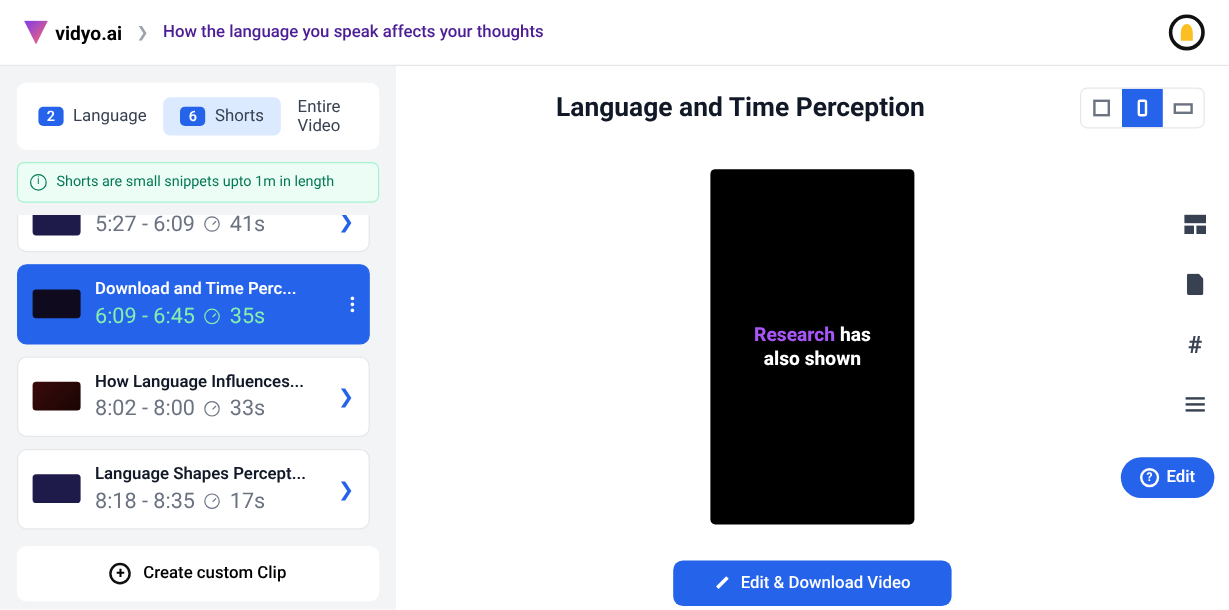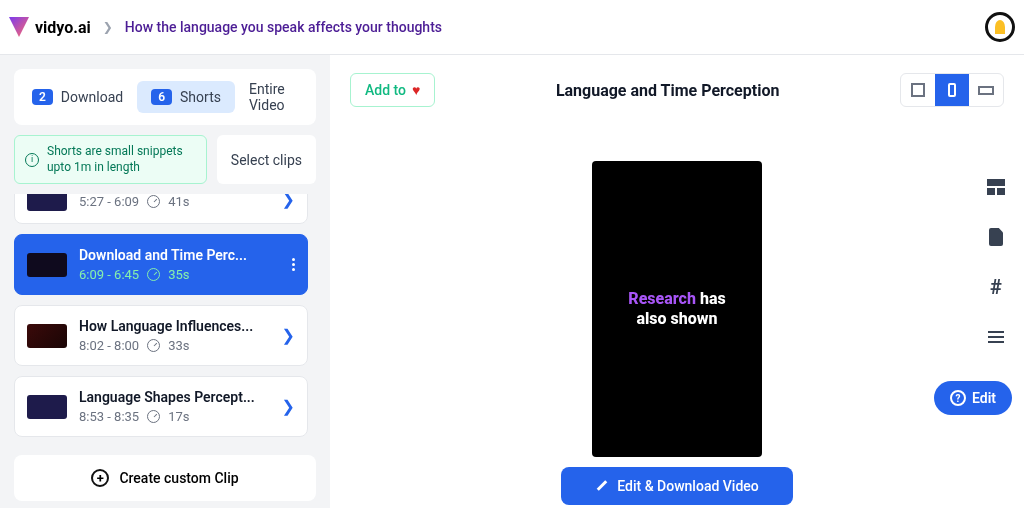--- a/index.html
+++ b/index.html
@@ -1,17 +1,17 @@
 <!DOCTYPE html>
 <html><head>
 <meta charset="utf-8">
 <style>
 *{margin:0;padding:0;box-sizing:border-box;font-family:-apple-system,BlinkMacSystemFont,"Segoe UI",Roboto,sans-serif}
 body{background:#fff;width:1024px;height:508px;overflow:hidden;position:relative}
-.header{display:flex;align-items:center;padding:12px 9px;gap:12px;border-bottom:1px solid #e5e7eb}
+.header{display:flex;align-items:center;padding:12px 20px;gap:12px;border-bottom:1px solid #e5e7eb}
 .logo{display:flex;align-items:center;gap:6px;font-weight:700;font-size:16px}
 .logo-icon{width:20px;height:20px;background:linear-gradient(135deg,#ff6b6b,#7c3aed);clip-path:polygon(50% 0%,100% 100%,0% 100%);transform:rotate(180deg)}
 .chev{color:#9ca3af;font-size:12px}
 .breadcrumb-title{font-size:14px;color:#4c1d95;font-weight:500}
 .avatar-ring{margin-left:auto;width:30px;height:30px;border-radius:50%;border:3px solid #111;display:flex;align-items:center;justify-content:center}
 .avatar-ring::after{content:"";width:10px;height:14px;background:#fbbf24;border-radius:50% 50% 0 0}
 .main{display:flex;height:calc(100% - 48px)}
 .sidebar{width:330px;background:#f3f4f6;padding:14px;display:flex;flex-direction:column;gap:10px}
 .tabs{display:flex;background:#fff;border-radius:8px;padding:4px;align-items:center}
 .tab{padding:8px 14px;border-radius:6px;font-size:14px;cursor:pointer;display:flex;align-items:center;gap:8px;color:#374151}
@@ -28,41 +28,41 @@
 .clips-inner::-webkit-scrollbar-thumb{background:#9ca3af;border-radius:3px}
 .clip{background:#fff;border:1px solid #e5e7eb;border-radius:8px;padding:12px;display:flex;align-items:center;gap:12px;margin-bottom:10px;cursor:pointer}
 .clip.cut{padding-top:0;margin-top:-8px}
 .clip.sel{background:#2563eb;border-color:#2563eb;color:#fff}
 .thumb{width:40px;height:24px;background:#1e1b4b;border-radius:3px;flex-shrink:0;position:relative;overflow:hidden}
 .thumb.dark{background:#0f0a1e}
 .thumb.red{background:linear-gradient(135deg,#3b0a0a,#1a0505)}
 .clip-body{flex:1;min-width:0}
 .clip-title{font-size:14px;font-weight:600;white-space:nowrap;overflow:hidden;text-overflow:ellipsis;color:#111827}
 .clip.sel .clip-title{color:#fff}
-.clip-meta{display:flex;align-items:center;gap:8px;font-size:13px;color:#6b7280;margin-top:4px}
+.clip-meta{display:flex;align-items:center;gap:8px;font-size:18px;color:#6b7280;margin-top:4px}
 .clip.sel .clip-meta{color:#86efac}
 .clock{width:13px;height:13px;border:1.5px solid currentColor;border-radius:50%;position:relative}
 .clock::after{content:"";position:absolute;top:2px;left:50%;width:1px;height:4px;background:currentColor;transform-origin:bottom;transform:translateX(-50%) rotate(45deg)}
 .clip-arrow{color:#2563eb;font-size:16px}
 .dots{display:flex;flex-direction:column;gap:2px}
 .dots span{width:3px;height:3px;background:#fff;border-radius:50%}
 .create-btn{background:#fff;border-radius:8px;padding:14px;display:flex;align-items:center;justify-content:center;gap:10px;font-size:14px;font-weight:500;cursor:pointer}
 .plus-circ{width:18px;height:18px;border:2px solid #111;border-radius:50%;display:flex;align-items:center;justify-content:center;font-size:13px;font-weight:700}
 .content{flex:1;display:flex;flex-direction:column;position:relative;padding:18px 20px 10px}
 .content-top{display:flex;align-items:center;gap:16px;margin-bottom:14px}
 .addto{border:1px solid #a7f3d0;color:#10b981;padding:8px 14px;border-radius:6px;font-size:14px;display:flex;align-items:center;gap:6px;cursor:pointer;font-weight:500}
 .heart{color:#dc2626}
-.content-title{flex:1;text-align:center;font-size:16px;font-weight:700;color:#111827}
+.content-title{flex:1;text-align:center;font-size:22px;font-weight:700;color:#111827}
 .aspect-group{display:flex;border:1px solid #e5e7eb;border-radius:6px;overflow:hidden}
 .asp{width:34px;height:32px;display:flex;align-items:center;justify-content:center;cursor:pointer}
 .asp.sel{background:#2563eb}
 .asp-sq{width:14px;height:14px;border:2px solid #6b7280}
 .asp-vert{width:8px;height:14px;border:2px solid #fff;border-radius:2px}
 .asp-horiz{width:16px;height:9px;border:2px solid #6b7280}
-.preview-wrap{flex:1;display:flex;align-items:flex-end;justify-content:center}
+.preview-wrap{flex:1;display:flex;align-items:center;justify-content:center}
 .preview{width:170px;height:296px;background:#000;border-radius:4px;display:flex;align-items:center;justify-content:center;padding:20px}
 .caption{text-align:center;font-weight:800;font-size:16px;line-height:1.25;color:#fff}
 .caption .hl{color:#a855f7}
 .download-btn{background:#2563eb;color:#fff;padding:11px 34px;border-radius:8px;font-size:14px;font-weight:500;display:flex;align-items:center;gap:8px;cursor:pointer;margin:10px auto 0}
 .pencil{width:14px;height:14px;position:relative}
 .pencil::before{content:"";position:absolute;width:12px;height:3px;background:#fff;transform:rotate(-45deg);top:5px;left:1px}
 .right-tools{position:absolute;right:16px;top:120px;display:flex;flex-direction:column;gap:26px;align-items:center}
 .tool{width:24px;height:24px;cursor:pointer;color:#374151;display:flex;align-items:center;justify-content:center}
 .tool-layout{display:grid;grid-template-columns:1fr 1fr;grid-template-rows:1fr 1fr;gap:2px;width:18px;height:16px}
 .tool-layout div{background:#374151}
@@ -85,39 +85,36 @@
   <span class="chev">❯</span>
   <span class="breadcrumb-title">How the language you speak affects your thoughts</span>
   <div class="avatar-ring"></div>
 </div>
 
 <div class="main">
   <div class="sidebar">
     <div class="tabs">
       <div class="tab">
         <span class="badge">2</span>
-        <span>Download</span>
+        <span>Language</span>
       </div>
       <div class="tab active">
         <span class="badge">6</span>
         <span>Shorts</span>
       </div>
       <div class="tab">
         <span>Entire Video</span>
       </div>
     </div>
 
     <div class="row2">
       <div class="infobox">
         <div class="info-icon">i</div>
         <span>Shorts are small snippets upto 1m in length</span>
       </div>
-      <div class="select-clips">
-        <span>Select clips</span>
-      </div>
     </div>
 
     <div class="clips">
       <div class="clips-inner">
         <div class="clip cut">
           <div class="thumb"></div>
           <div class="clip-body">
             <div class="clip-meta">
               <span>5:27 - 6:09</span>
               <span class="clock"></span>
@@ -155,42 +152,38 @@
             </div>
           </div>
           <span class="clip-arrow">❯</span>
         </div>
 
         <div class="clip">
           <div class="thumb"></div>
           <div class="clip-body">
             <div class="clip-title">Language Shapes Percept...</div>
             <div class="clip-meta">
-              <span>8:53 - 8:35</span>
+              <span>8:18 - 8:35</span>
               <span class="clock"></span>
               <span>17s</span>
             </div>
           </div>
           <span class="clip-arrow">❯</span>
         </div>
       </div>
     </div>
 
     <div class="create-btn">
       <div class="plus-circ">+</div>
       <span>Create custom Clip</span>
     </div>
   </div>
 
   <div class="content">
     <div class="content-top">
-      <div class="addto">
-        <span>Add to</span>
-        <span class="heart">♥</span>
-      </div>
       <div class="content-title">Language and Time Perception</div>
       <div class="aspect-group">
         <div class="asp">
             <div class="asp-sq"></div>
           </div>
         <div class="asp sel">
             <div class="asp-vert"></div>
           </div>
         <div class="asp">
             <div class="asp-horiz"></div>

